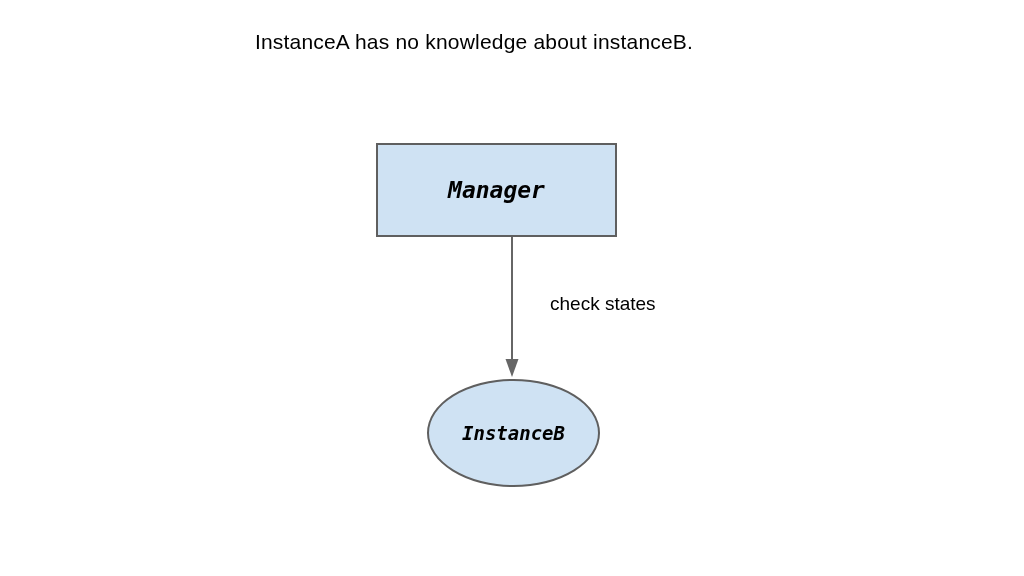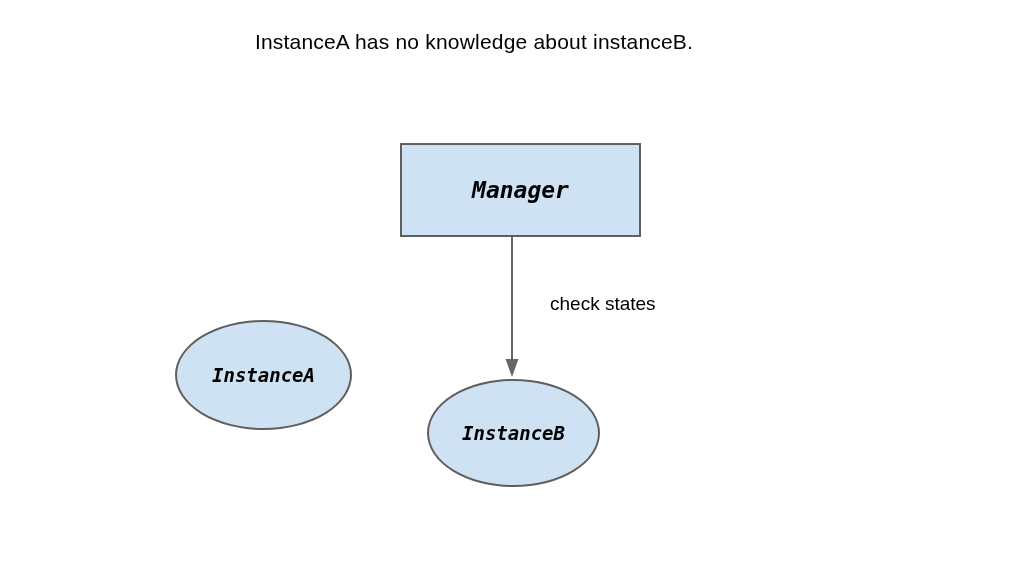--- a/index.html
+++ b/index.html
@@ -29,21 +29,21 @@
     position: absolute;
     background: #cfe2f3;
     border: 2px solid #5f5f5f;
     box-sizing: border-box;
     display: flex;
     align-items: center;
     justify-content: center;
     color: #000000;
   }
   .node-rect {
-    left: 400px;
+    left: 376px;
     top: 143px;
     width: 241px;
     height: 94px;
   }
   .node-rect .node-label {
     font-family: "DejaVu Sans Mono", monospace;
     font-style: italic;
     font-weight: 600;
     font-size: 23px;
   }
@@ -88,22 +88,19 @@
     <span class="node-label">Manager</span>
   </div>
 
   <svg class="arrow-svg" viewBox="0 0 1024 576" xmlns="http://www.w3.org/2000/svg">
     <line x1="512" y1="237" x2="512" y2="361" stroke="#666666" stroke-width="2"></line>
     <polygon points="512,377 505.5,359 518.5,359" fill="#666666"></polygon>
   </svg>
 
   <div class="edge-label">check states</div>
 
-  <div class="node node-ellipse ellipse-a">
-    <span class="node-label">InstanceA</span>
-  </div>
 
   <div class="node node-ellipse ellipse-b">
     <span class="node-label">InstanceB</span>
   </div>
 
 
 </div>
 
 </body></html>

